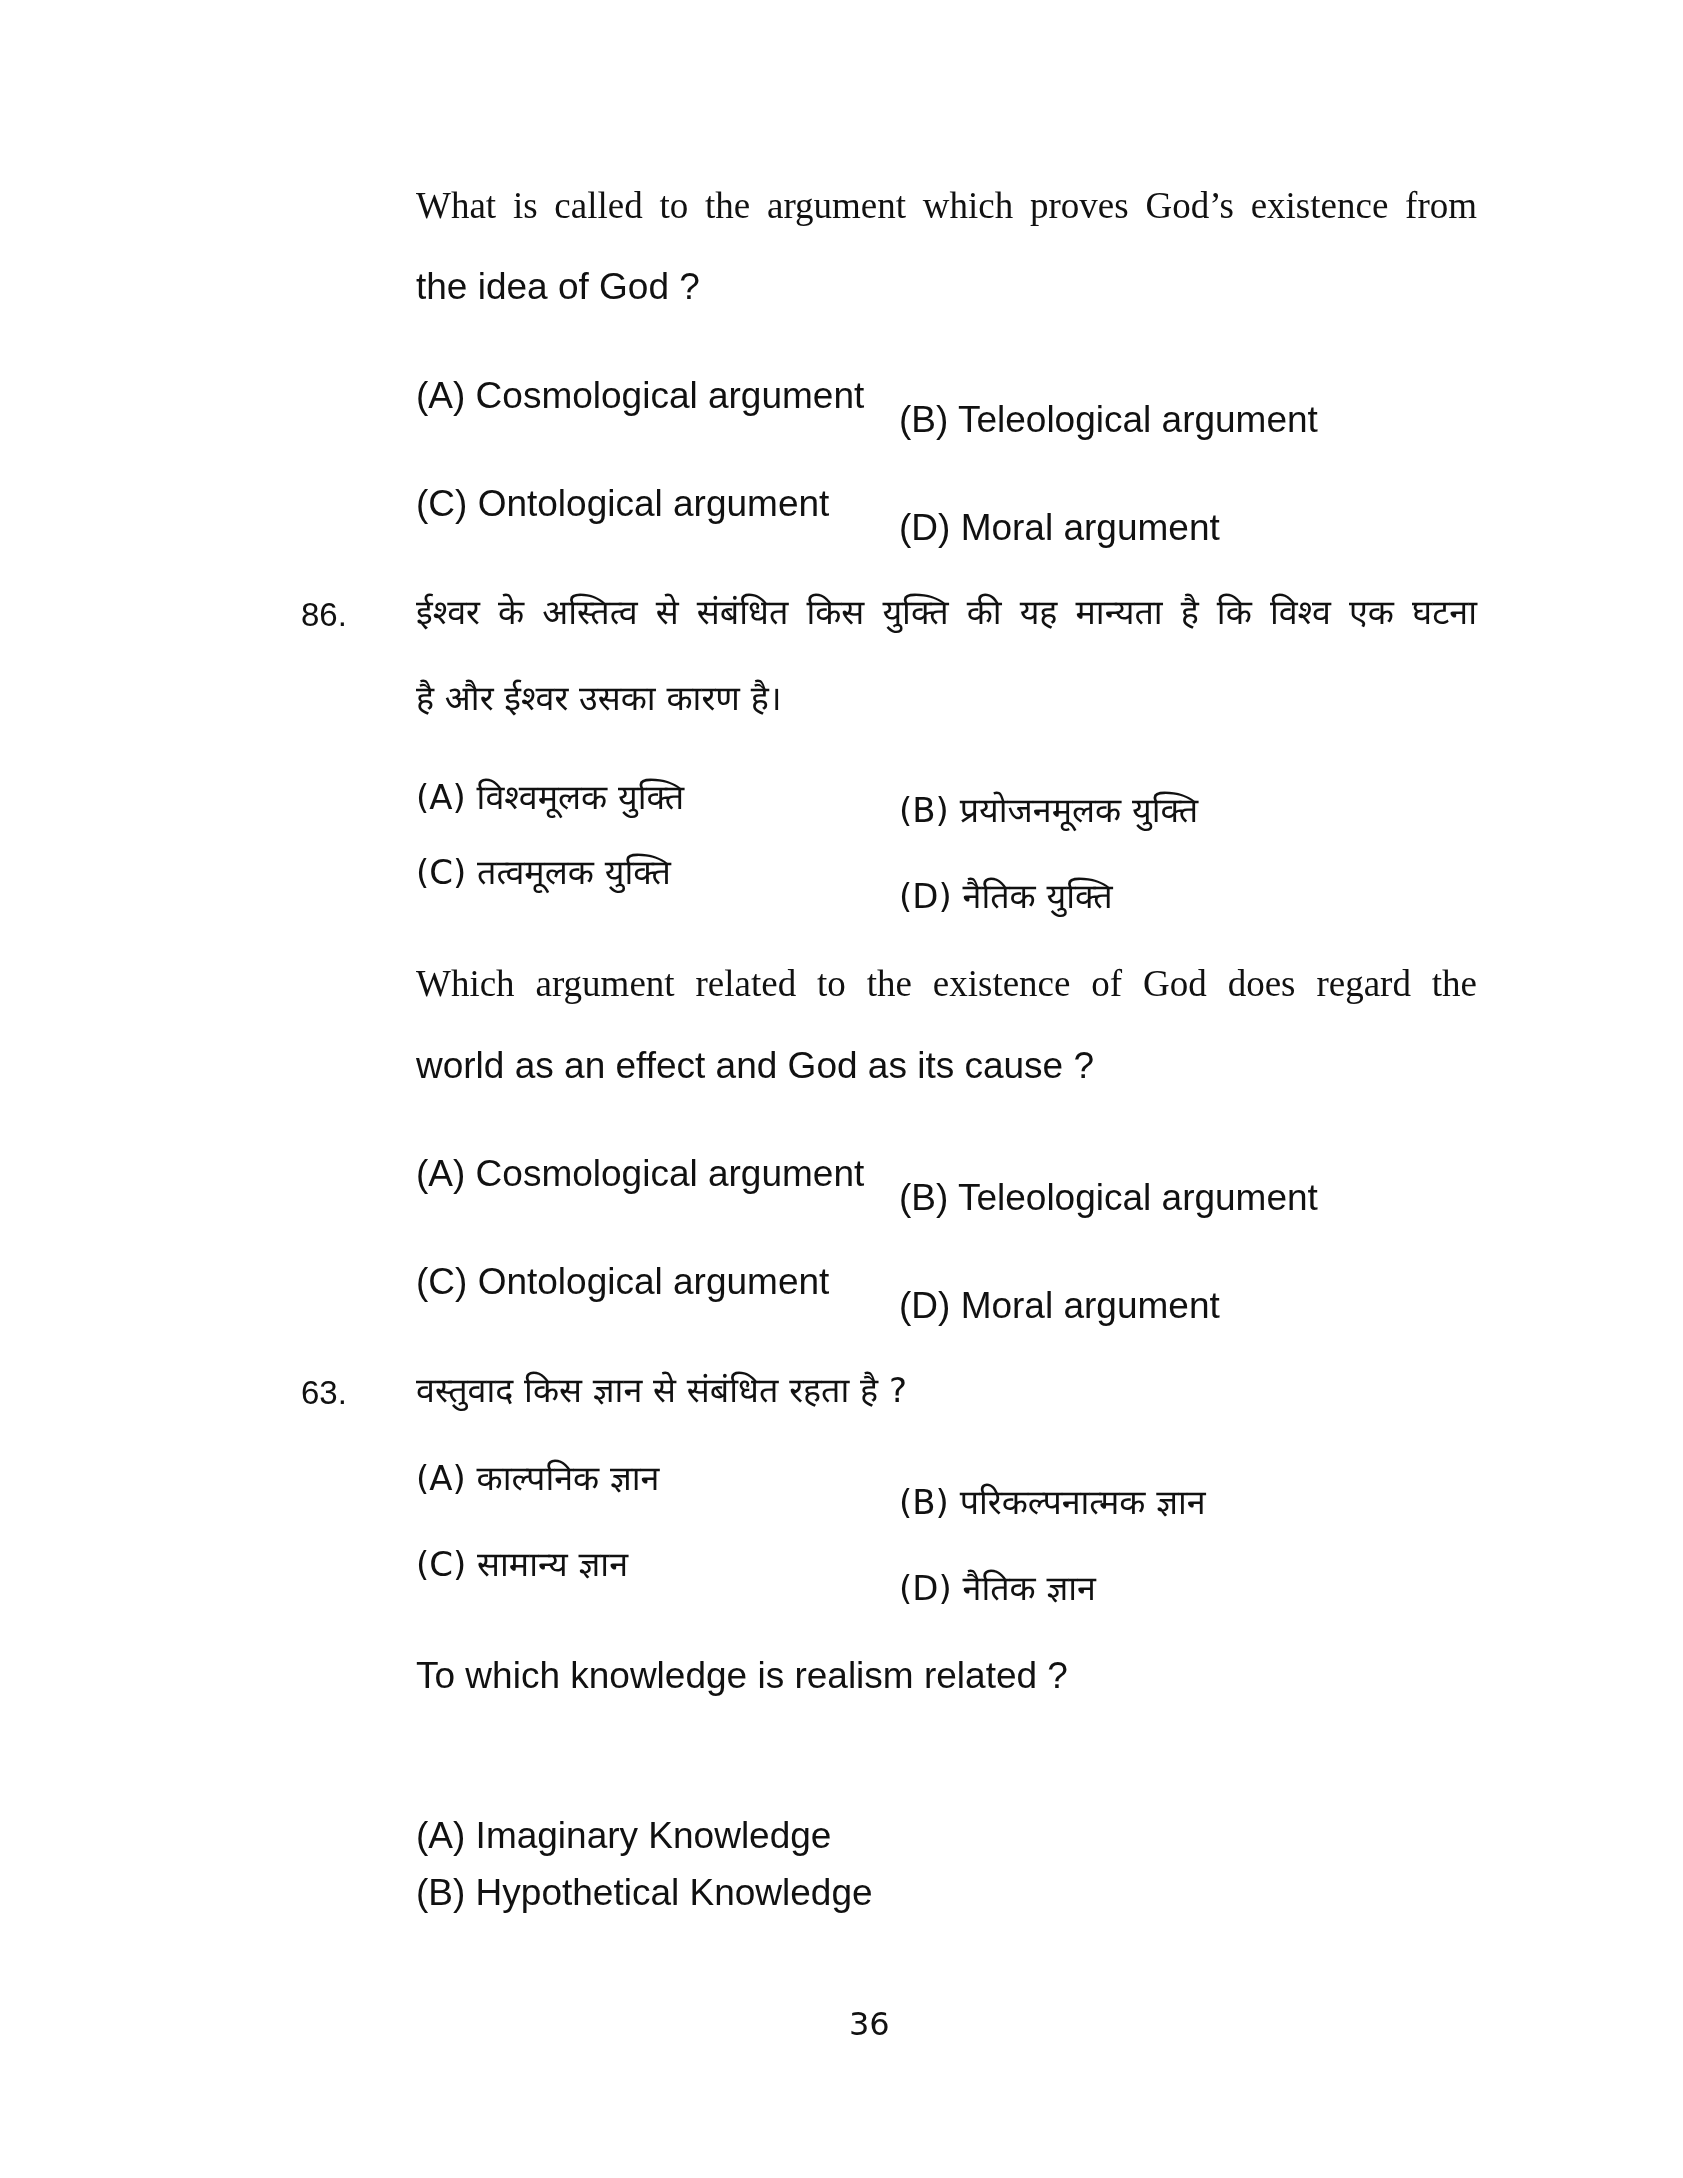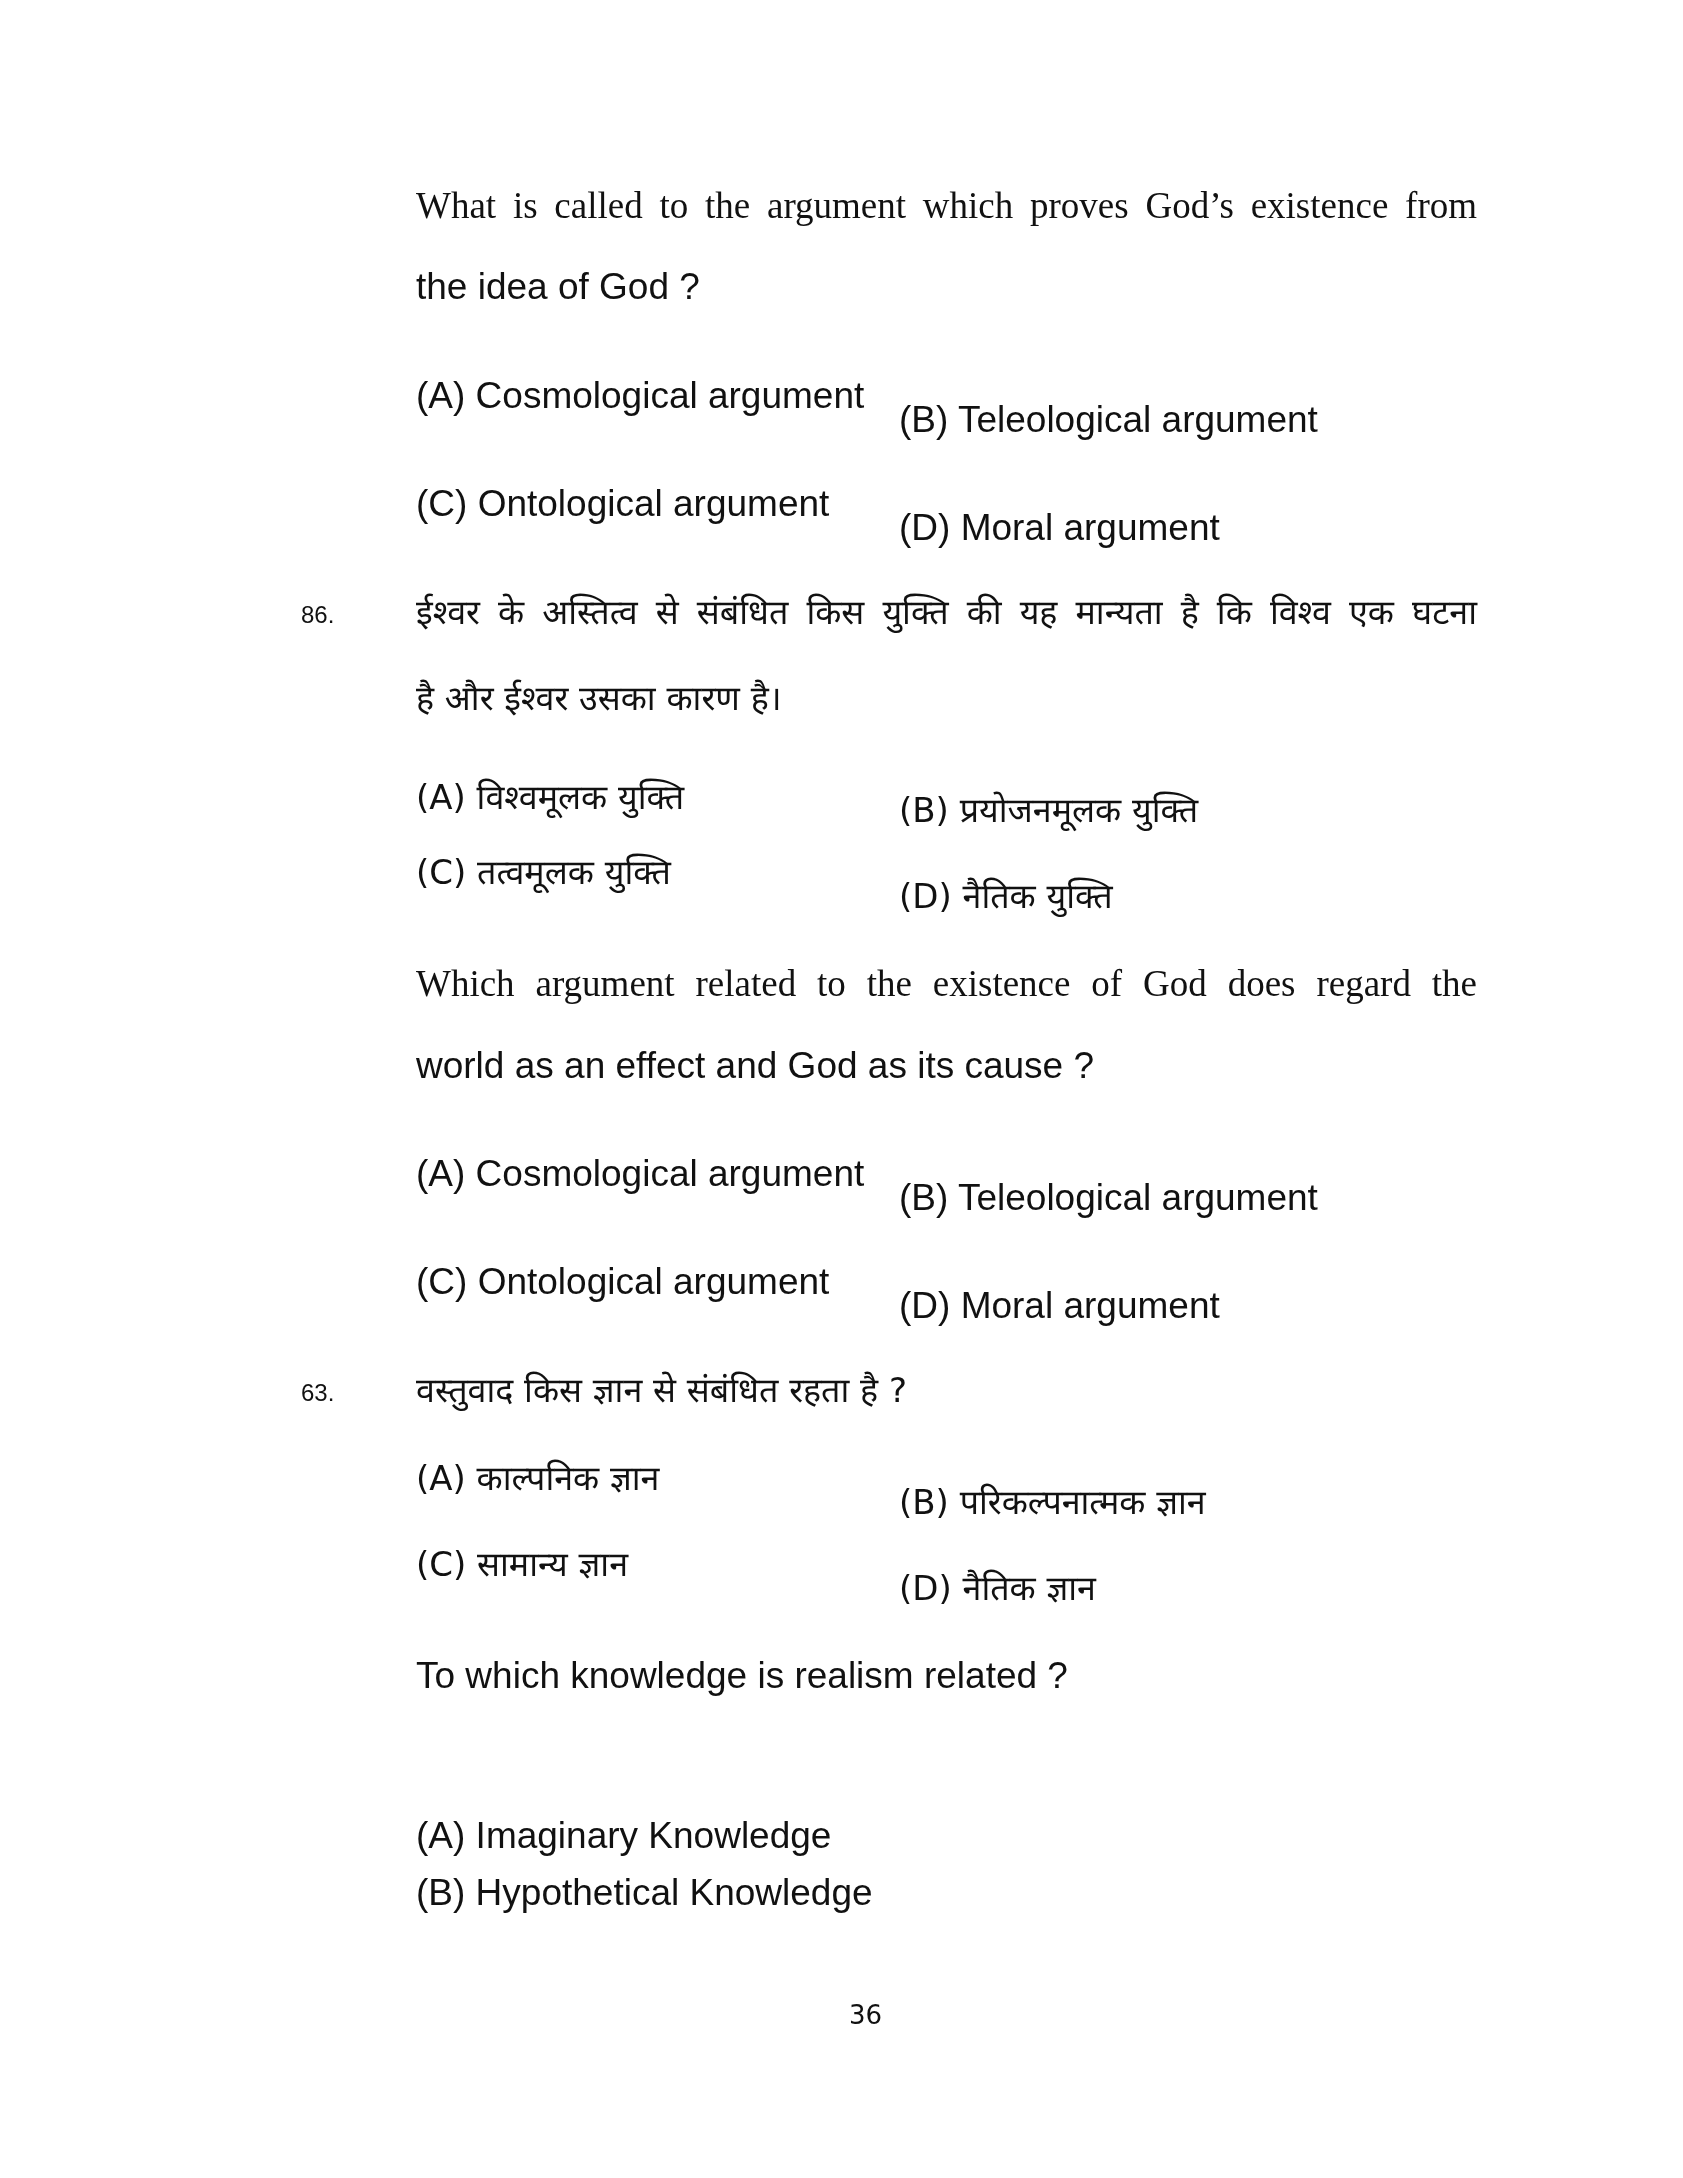--- a/index.html
+++ b/index.html
@@ -2,23 +2,23 @@
 <html><head>
 <meta charset="utf-8">
 <style>
   html, body { margin:0; padding:0; background:#ffffff; }
   body { width:1683px; height:2178px; position:relative; overflow:hidden;
          font-family:"Liberation Sans", "DejaVu Sans", sans-serif; color:#111; }
   .line { position:absolute; left:416px; font-size:37px; line-height:44px; white-space:nowrap; }
   .hi { font-family:"DejaVu Sans", "Liberation Sans", sans-serif; font-size:34px;text-align:right; }
   .just { width:1061px; text-align:justify; text-align-last:justify;font-family:Liberation Serif, serif; }
   .colb { left:899px;margin-top:24px; }
-  .qnum { position:absolute; left:301px; font-size:24px; line-height:44px; }
-  .pnum { position:absolute; left:849px; font-size:26px; line-height:34px;
-          font-family:"DejaVu Sans", sans-serif; }
+  .qnum { position:absolute; left:301px; font-size:33px; line-height:44px; }
+  .pnum { position:absolute; left:849px; font-size:32px; line-height:34px;
+          font-family:"DejaVu Sans", sans-serif;margin-top:9px; }
 </style>
 </head>
 <body>
 
 <div class="line just" style="top:184px">What is called to the argument which proves God’s existence from</div>
 <div class="line" style="top:265px">the idea of God ?</div>
 <div class="line" style="top:374px">(A) Cosmological argument</div>
 <div class="line colb" style="top:374px">(B) Teleological argument</div>
 <div class="line" style="top:482px">(C) Ontological argument</div>
 <div class="line colb" style="top:482px">(D) Moral argument</div>

